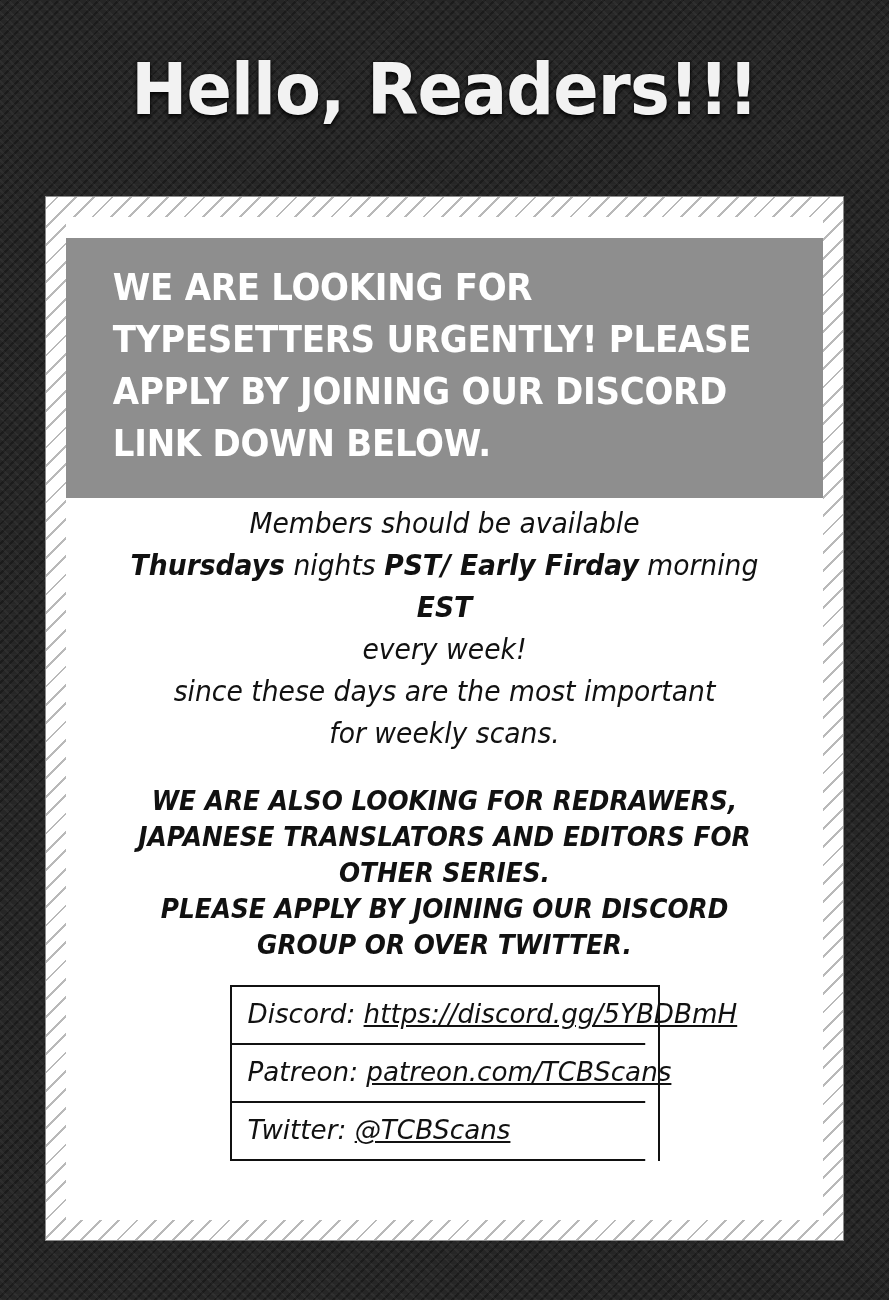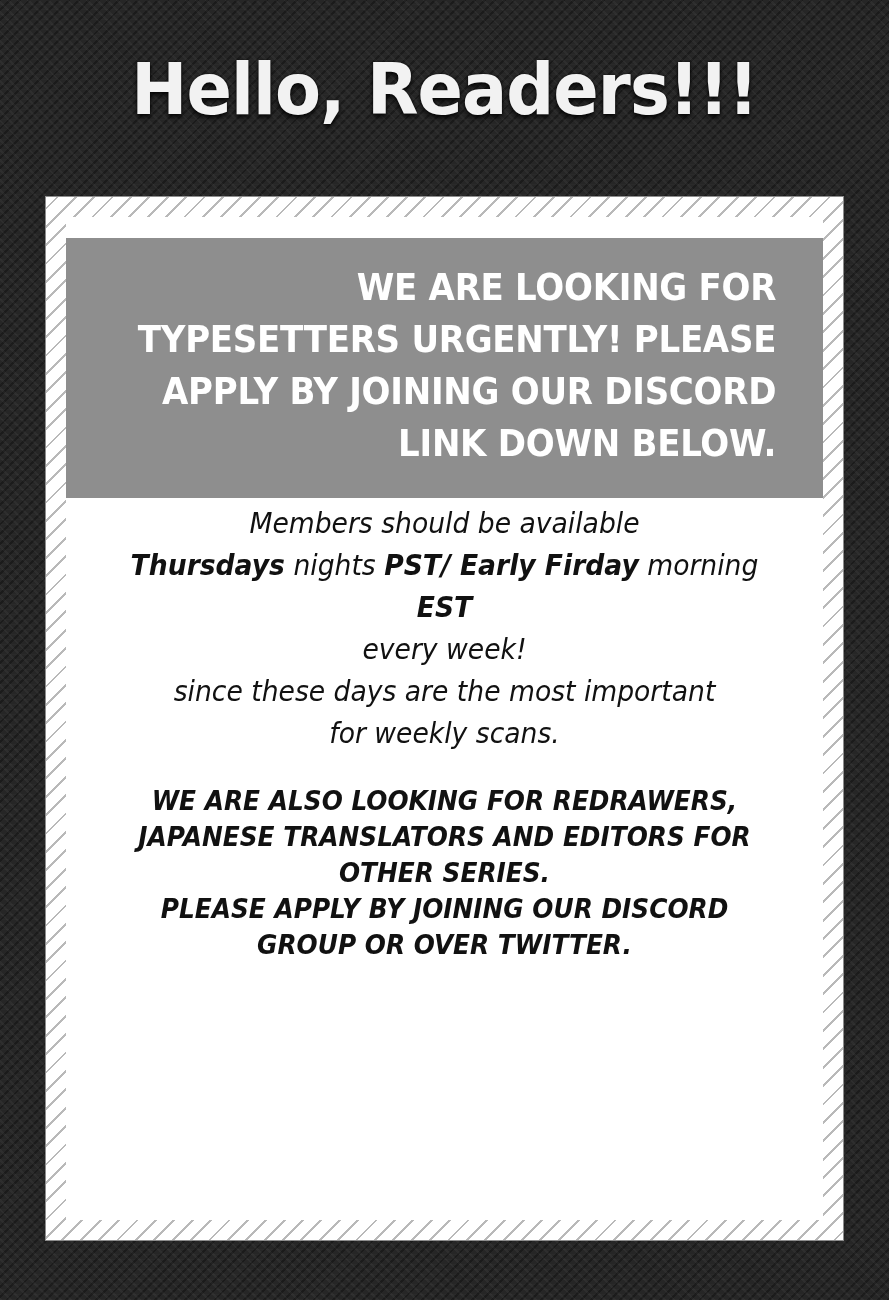--- a/index.html
+++ b/index.html
@@ -74,21 +74,21 @@
 
   
   .banner {
     position: absolute;
     left: 0;
     top: 21px;
     width: 100%;
     background: #8e8e8e;
     box-sizing: border-box;
     padding: 24px 18px 28px 18px;
-    text-align: right;
+    text-align: left;
   }
   .banner-text {
     color: #ffffff;
     font-family: "DejaVu Sans", sans-serif;
     font-weight: bold;
     font-size: 37px;
     line-height: 52px;
     transform: scaleX(0.92);
     letter-spacing: -0.3px;
   }
@@ -176,17 +176,28 @@
           <div>since these days are the most important</div>
           <div>for weekly scans.</div>
         </div>
 
         <div class="roles-block">
           <div>WE ARE ALSO LOOKING FOR REDRAWERS,</div>
           <div>JAPANESE TRANSLATORS AND EDITORS FOR OTHER SERIES.</div>
           <div>PLEASE APPLY BY JOINING OUR DISCORD GROUP OR OVER TWITTER.</div>
         </div>
 
+        <div class="links">
+          <div class="link-row">
+            <span class="link-label">Discord: </span><span class="link-url">https://discord.gg/5YBDBmH</span>
+          </div>
+          <div class="link-row">
+            <span class="link-label">Patreon: </span><span class="link-url">patreon.com/TCBScans</span>
+          </div>
+          <div class="link-row">
+            <span class="link-label">Twitter: </span><span class="link-url">@TCBScans</span>
+          </div>
+        </div>
 
       </div>
     </div>
   </div>
 </div>
 
 </body></html>

